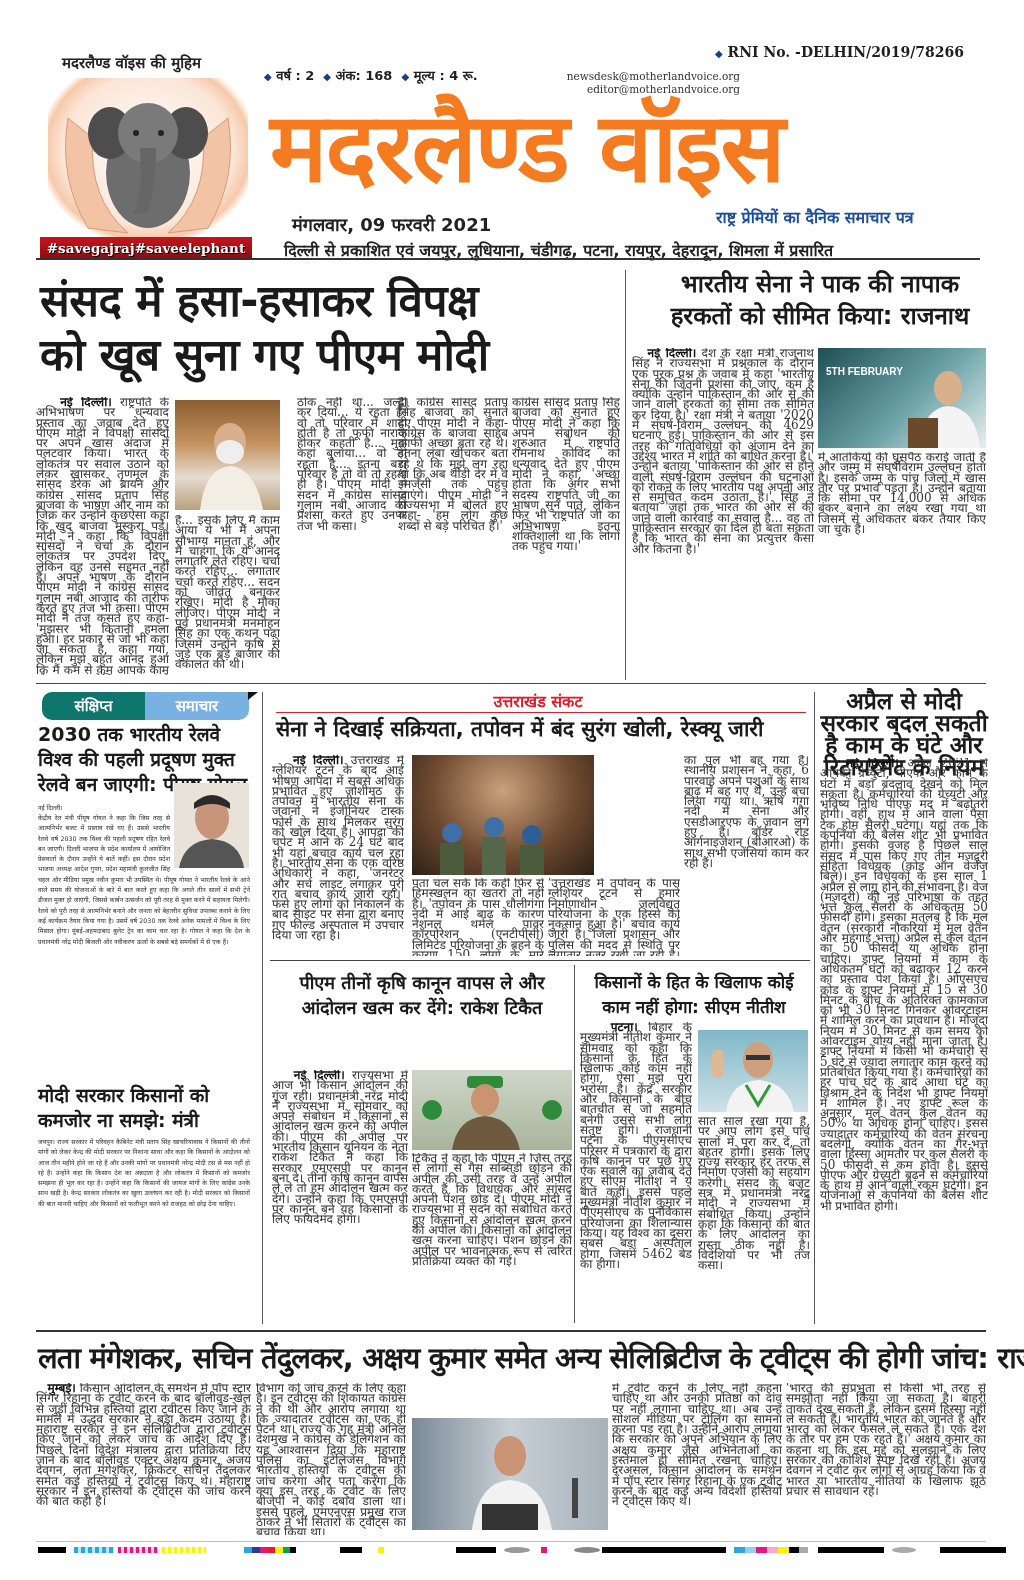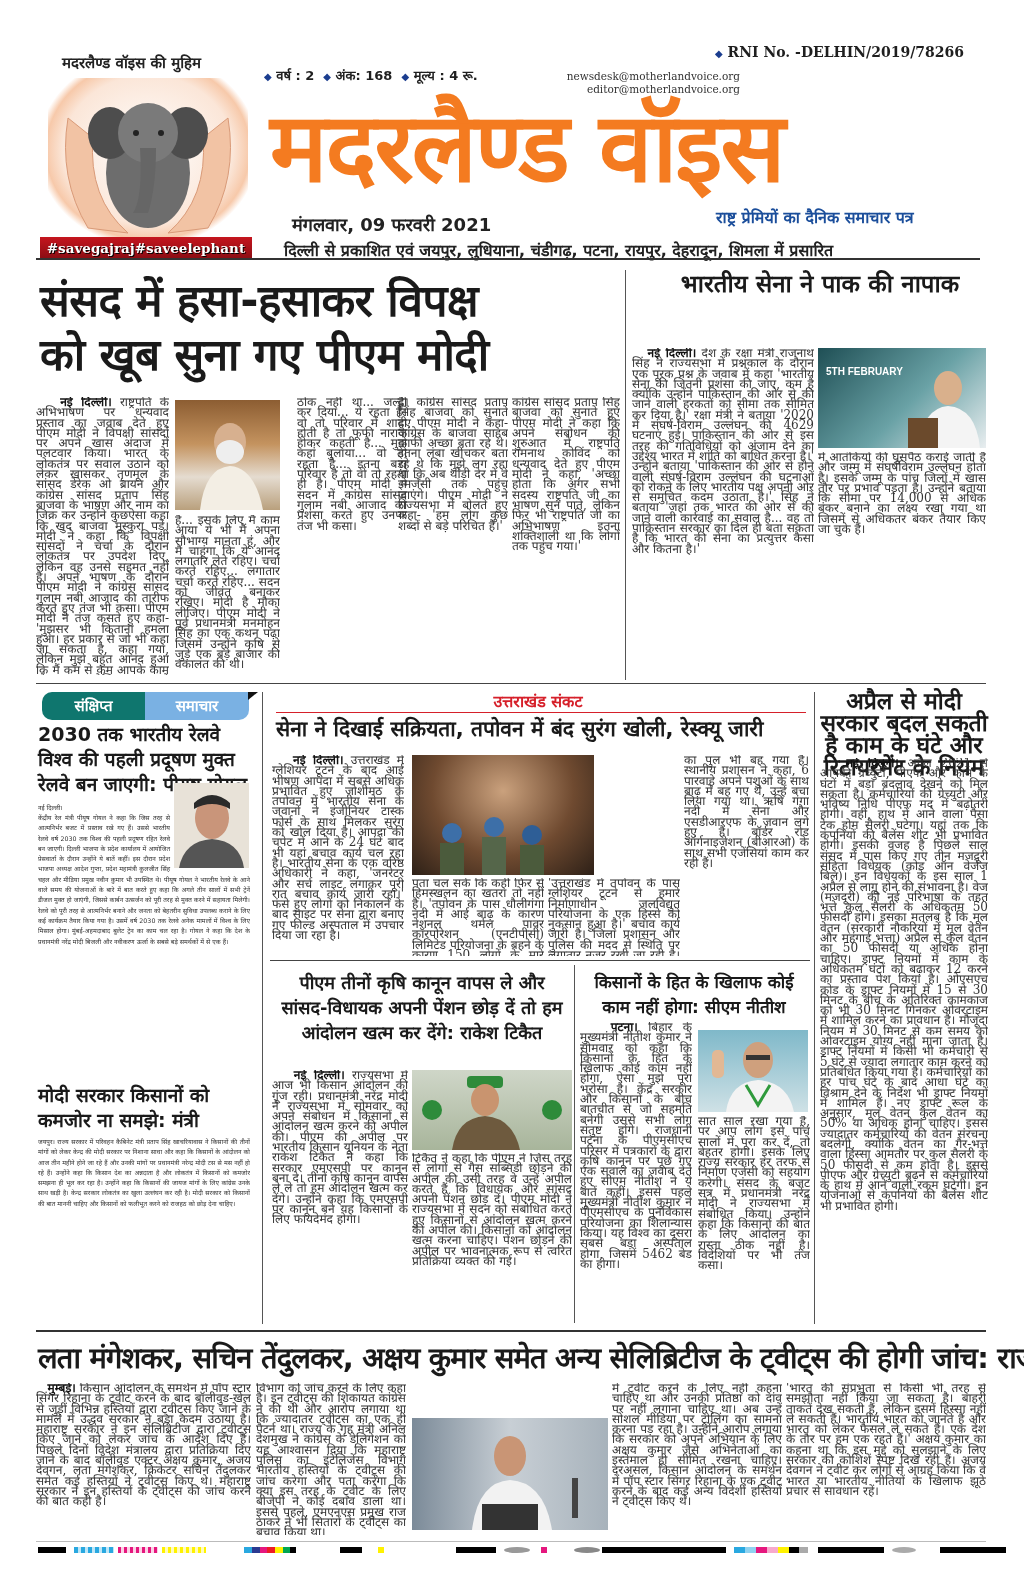--- a/index.html
+++ b/index.html
@@ -108,20 +108,21 @@
 </div>
 <div class="abs body-text" style="left:175px;top:515px;width:105px;height:160px;">है... इसके लिए मैं काम आया ये भी मैं अपना सौभाग्य मानता हूं, और मैं चाहूंगा कि ये आनंद लगातार लेते रहिए। चर्चा करते रहिए... लगातार चर्चा करते रहिए... सदन को जीवंत बनाकर रखिए। मोदी है मौका लीजिए। पीएम मोदी ने पूर्व प्रधानमंत्री मनमोहन सिंह का एक कथन पढ़ा जिसमें उन्होंने कृषि से जुड़े एक बड़े बाजार की वकालत की थी।</div>
 <div class="abs body-text" style="left:284px;top:397px;width:110px;height:278px;margin-left:13px;">ठोक नहीं था... जल्दी कर दिया... ये रहता है। वो तो परिवार में शादी होती है तो फूफी नाराज होकर कहती है... मुझे कहां बुलाया... वो तो रहता है... इतना बड़ा परिवार है तो वो तो रहता ही है। पीएम मोदी ने सदन में कांग्रेस सांसद गुलाम नबी आजाद की प्रशंसा करते हुए उनपर तंज भी कसा।</div>
 <div class="abs body-text" style="left:398px;top:397px;width:110px;height:278px;">है। कांग्रेस सांसद प्रताप सिंह बाजवा को सुनाते हुए पीएम मोदी ने कहा- कांग्रेस के बाजवा साहब काफी अच्छा बता रहे थे। इतना लंबा खींचकर बता रहे थे कि मुझे लग रहा था कि अब थोड़ी देर में वे इमर्जेंसी तक पहुंच जाएंगे। पीएम मोदी ने राज्यसभा में बोलते हुए कहा- 'हम लोग कुछ शब्दों से बड़े परिचित हैं।'</div>
 <div class="abs body-text" style="left:512px;top:397px;width:108px;height:278px;">कांग्रेस सांसद प्रताप सिंह बाजवा को सुनाते हुए पीएम मोदी ने कहा कि अपने संबोधन की शुरुआत में राष्ट्रपति रामनाथ कोविंद को धन्यवाद देते हुए पीएम मोदी ने कहा, 'अच्छा होता कि अगर सभी सदस्य राष्ट्रपति जी का भाषण सुन पाते, लेकिन फिर भी राष्ट्रपति जी का अभिभाषण इतना शक्तिशाली था कि लोगों तक पहुंच गया।'</div>
 
 <div class="col-rule" style="left:625px;top:270px;height:410px;"></div>
 
 <div class="abs h-right" style="left:630px;top:268px;width:380px;">
   <div>भारतीय सेना ने पाक की नापाक</div>
+  <div>हरकतों को सीमित किया: राजनाथ</div>
 </div>
 <div class="abs body-text" style="left:632px;top:348px;width:182px;height:330px;">
   &nbsp;&nbsp;&nbsp;<b>नई दिल्ली।</b>
   <span>देश के रक्षा मंत्री राजनाथ सिंह ने राज्यसभा में प्रश्नकाल के दौरान एक पूरक प्रश्न के जवाब में कहा 'भारतीय सेना की जितनी प्रशंसा की जाए, कम है क्योंकि उन्होंने पाकिस्तान की ओर से की जाने वाली हरकतों को सीमा तक सीमित कर दिया है।' रक्षा मंत्री ने बताया '2020 में संघर्ष-विराम उल्लंघन की 4629 घटनाएं हुई। पाकिस्तान की ओर से इस तरह की गतिविधियों को अंजाम देने का उद्देश्य भारत में शांति को बाधित करना है।' उन्होंने बताया 'पाकिस्तान की ओर से होने वाली संघर्ष-विराम उल्लंघन की घटनाओं को रोकने के लिए भारतीय पक्ष अपनी ओर से समुचित कदम उठाता है।' सिंह ने बताया 'जहां तक भारत की ओर से की जाने वाली कार्रवाई का सवाल है... वह तो पाकिस्तान सरकार का दिल ही बता सकता है कि भारत की सेना का प्रत्युत्तर कैसा और कितना है।'</span>
 </div>
 <div class="photo" style="left:818px;top:348px;width:168px;height:100px;background:linear-gradient(135deg,#1f4f55,#6aa2a6 55%,#e9eef0);">
   <div style="position:absolute;left:8px;top:18px;color:#fff;font-weight:bold;font-size:10px;font-family:'Liberation Sans',sans-serif;">5TH FEBRUARY</div>
   <svg width="168" height="100">
     <ellipse cx="130" cy="40" rx="14" ry="17" fill="#d9b08c"></ellipse>
     <path d="M100 100 Q105 60 130 58 Q158 60 162 100 Z" fill="#f4f4f4"></path>
@@ -181,21 +182,20 @@
 <div class="abs body-text" style="left:412px;top:878px;width:132px;height:78px;">पता चल सके कि कहीं फिर से हिमस्खलन का खतरा तो नहीं है। 'तपोवन के पास धौलीगंगा नदी में आई बाढ़ के कारण नेशनल थर्मल पावर कॉरपोरेशन (एनटीपीसी) लिमिटेड परियोजना के बहने के कारण 150 लोगों के मारे जाने की आशंका है।' एनटीपीसी ने एक बयान में कहा,</div>
 <div class="abs body-text" style="left:548px;top:755px;width:50px;height:0;"></div>
 <div class="abs body-text" style="left:548px;top:878px;width:132px;height:78px;">'उत्तराखंड में तपोवन के पास ग्लेशियर टूटने से हमारे निर्माणाधीन जलविद्युत परियोजना के एक हिस्से को नुकसान हुआ है।' बचाव कार्य जारी है। जिला प्रशासन और पुलिस की मदद से स्थिति पर लगातार नजर रखी जा रही है। जोशीमठ के पास ऋषि गंगा नदी में रविवार सुबह 10.45 बजे के आसपास बाढ़ आ गई थी।</div>
 <div class="abs body-text" style="left:598px;top:755px;width:82px;height:120px;"></div>
 <div class="abs body-text" style="left:684px;top:755px;width:125px;height:200px;">का पुल भी बह गया है। स्थानीय प्रशासन ने कहा, 6 पारवाहे अपने पशुओं के साथ बाढ़ में बह गए थे, उन्हें बचा लिया गया था। ऋषि गंगा नदी में सेना और एसडीआरएफ के जवान लगे हुए हैं। बॉर्डर रोड ऑर्गनाइजेशन (बीआरओ) के साथ सभी एजेंसियां काम कर रही हैं।</div>
 
 <div class="hrule" style="left:270px;top:960px;width:540px;"></div>
 
 <div class="abs h-med" style="left:272px;top:970px;width:300px;">
   <div>पीएम तीनों कृषि कानून वापस ले और</div>
-  <div>सांसद-विधायक अपनी पेंशन छोड़ दें तो हम</div>
   <div>आंदोलन खत्म कर देंगे: राकेश टिकैत</div>
 </div>
 <div class="abs body-text" style="left:272px;top:1070px;width:136px;height:250px;">
   &nbsp;&nbsp;&nbsp;<b>नई दिल्ली।</b>
   <span>राज्यसभा में आज भी किसान आंदोलन की गूंज रही। प्रधानमंत्री नरेंद्र मोदी ने राज्यसभा में सोमवार को अपने संबोधन में किसानों से आंदोलन खत्म करने की अपील की। पीएम की अपील पर भारतीय किसान यूनियन के नेता राकेश टिकैत ने कहा कि सरकार एमएसपी पर कानून बना दे। तीनों कृषि कानून वापस ले ले तो हम आंदोलन खत्म कर देंगे। उन्होंने कहा कि एमएसपी पर कानून बने यह किसानों के लिए फायदेमंद होगा।</span>
 </div>
 <div class="photo" style="left:412px;top:1070px;width:160px;height:80px;background:linear-gradient(#cfd6c8,#a8b59b);">
   <svg width="160" height="80">
     <rect x="55" y="6" width="36" height="12" rx="4" fill="#2e8b3a"></rect>
     <ellipse cx="73" cy="30" rx="14" ry="16" fill="#c9946f"></ellipse>

